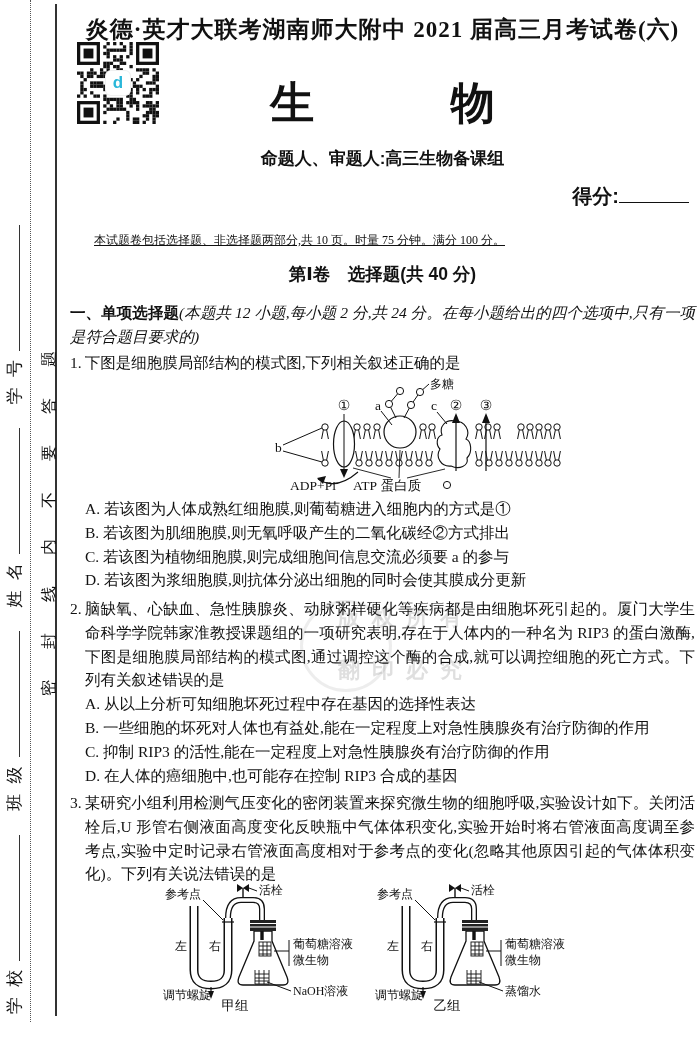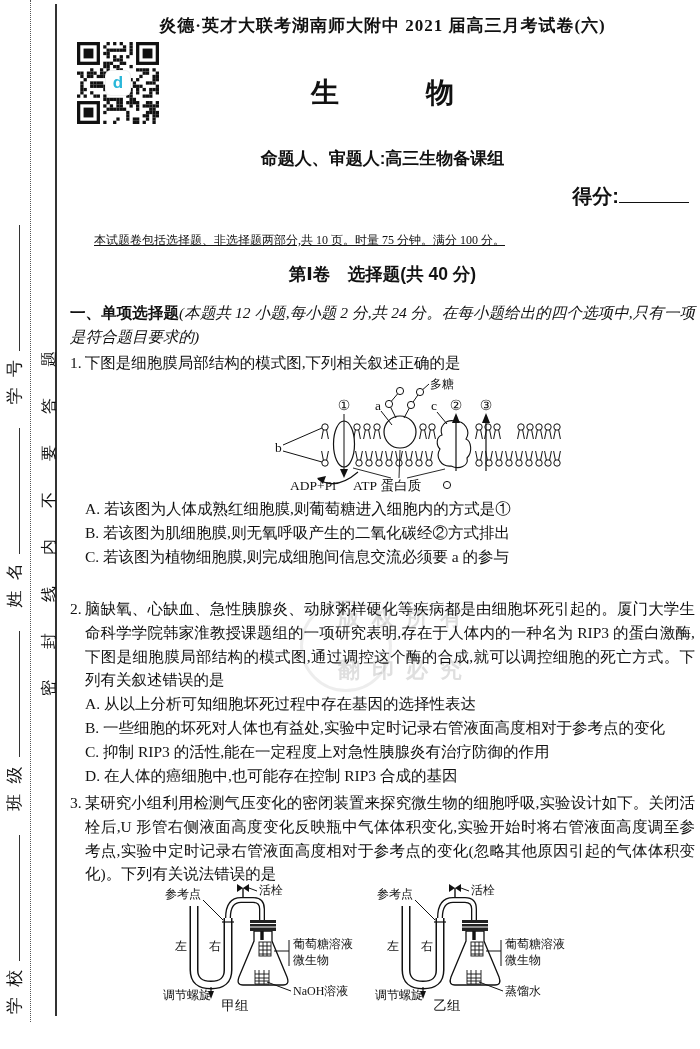--- a/index.html
+++ b/index.html
@@ -10,26 +10,26 @@
   
   .rule-dotted{position:absolute;left:30px;top:0;height:1022px;width:0;border-left:1.5px dotted #555;}
   .rule-solid{position:absolute;left:55px;top:4px;height:1012px;width:1.5px;background:#333;}
   .seal-outer{position:absolute;left:3px;top:1014px;transform-origin:0 0;transform:rotate(-90deg);
               white-space:nowrap;font-size:17px;letter-spacing:3px;}
   .sblank{display:inline-block;width:126px;border-bottom:1.2px solid #333;height:3px;margin:0 24px 0 6px;}
   .seal-inner{position:absolute;left:39px;top:696px;transform-origin:0 0;transform:rotate(-90deg);
               white-space:nowrap;font-size:16px;letter-spacing:31px;}
   
   .content{position:absolute;left:70px;width:625px;}
-  .exam-title{top:14px;text-align:center;font-size:17px;font-weight:bold;letter-spacing:1px;}
+  .exam-title{top:14px;text-align:center;font-size:23px;font-weight:bold;letter-spacing:1px;}
   .qr-wrap{position:absolute;left:77px;top:42px;width:82px;height:82px;}
   .qr-logo{position:absolute;left:29px;top:29px;width:24px;height:24px;background:#fff;border-radius:5px;
            box-shadow:0 0 0 1px #f0f0f0;display:flex;align-items:center;justify-content:center;
            font-family:"Liberation Sans",sans-serif;font-weight:bold;font-size:17px;color:#2ab7d9;}
-  .subject{top:74px;text-align:center;font-size:28px;letter-spacing:3.1em;padding-left:3.1em;box-sizing:border-box;}
+  .subject{top:74px;text-align:center;font-size:44px;letter-spacing:3.1em;padding-left:3.1em;box-sizing:border-box;}
   .setters{top:147px;text-align:center;font-size:17px;}
   .score-line{top:183px;text-align:right;font-size:20px;padding-right:6px;box-sizing:border-box;}
   .score-blank{display:inline-block;width:70px;height:4px;border-bottom:1.2px solid #111;}
   .instructions{top:228px;font-size:12px;text-indent:2em;line-height:24px;text-align:justify;text-decoration:underline;}
   .part-heading{top:262px;text-align:center;font-size:17.5px;}
   .body-text{font-size:15.5px;line-height:23.8px;text-align:justify;}
   .sec-intro{top:301px;}
   .question{position:absolute;left:70px;width:625px;}
   .stem{padding-left:15px;text-indent:-15px;}
   .qnum{margin-right:3px;}
@@ -399,30 +399,31 @@
     <line x1="134" y1="101" x2="172" y2="92" stroke="#111" stroke-width="0.9"></line>
     <text class="svg-label13" x="128" y="113" text-anchor="middle">蛋白质</text>
     <circle cx="174" cy="108" r="3.6" fill="#fff" stroke="#111" stroke-width="1"></circle>
   </svg>
 
   <div class="question body-text" style="top:497px;">
     <div class="options">
       <div>A. 若该图为人体成熟红细胞膜,则葡萄糖进入细胞内的方式是①</div>
       <div>B. 若该图为肌细胞膜,则无氧呼吸产生的二氧化碳经②方式排出</div>
       <div>C. 若该图为植物细胞膜,则完成细胞间信息交流必须要 a 的参与</div>
+      <div>D. 若该图为浆细胞膜,则抗体分泌出细胞的同时会使其膜成分更新</div>
     </div>
   </div>
 
   <div class="question body-text" style="top:597px;">
     <div class="stem">
       <span class="qnum">2.</span><span>脑缺氧、心缺血、急性胰腺炎、动脉粥样硬化等疾病都是由细胞坏死引起的。厦门大学生命科学学院韩家淮教授课题组的一项研究表明,存在于人体内的一种名为 RIP3 的蛋白激酶,下图是细胞膜局部结构的模式图,通过调控这个酶的合成,就可以调控细胞的死亡方式。下列有关叙述错误的是</span>
     </div>
     <div class="options">
       <div>A. 从以上分析可知细胞坏死过程中存在基因的选择性表达</div>
-      <div>B. 一些细胞的坏死对人体也有益处,实验中定时记录右管液面高度相对于参考点的变化</div>
+      <div>B. 一些细胞的坏死对人体也有益处,能在一定程度上对急性胰腺炎有治疗防御的作用</div>
       <div>C. 抑制 RIP3 的活性,能在一定程度上对急性胰腺炎有治疗防御的作用</div>
       <div>D. 在人体的癌细胞中,也可能存在控制 RIP3 合成的基因</div>
     </div>
   </div>
 
   <div class="question body-text" style="top:791px;">
     <div class="stem">
       <span class="qnum">3.</span><span>某研究小组利用检测气压变化的密闭装置来探究微生物的细胞呼吸,实验设计如下。关闭活栓后,U 形管右侧液面高度变化反映瓶中气体体积变化,实验开始时将右管液面高度调至参考点,实验中定时记录右管液面高度相对于参考点的变化(忽略其他原因引起的气体体积变化)。下列有关说法错误的是</span>
     </div>
   </div>

